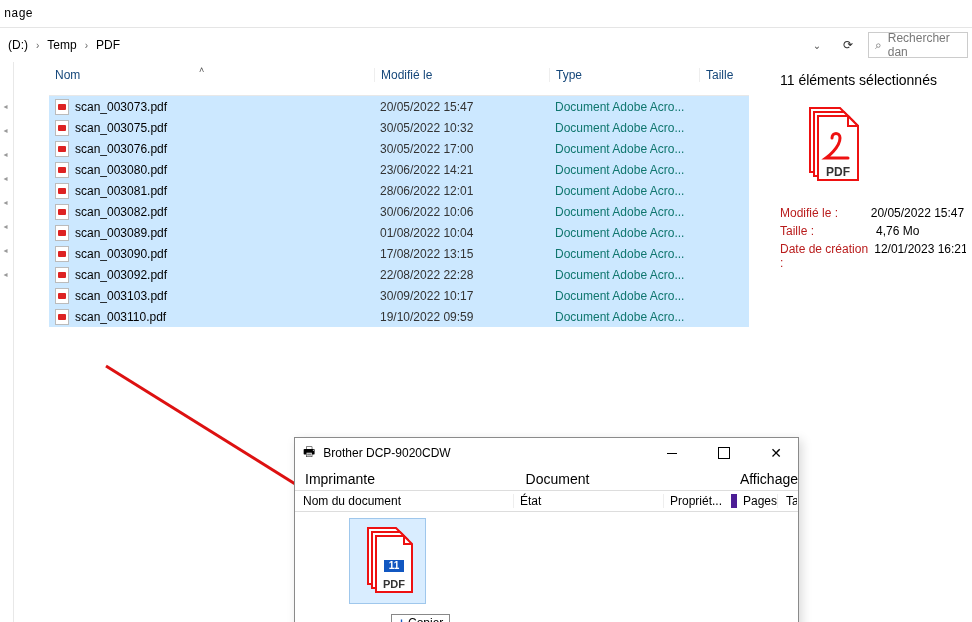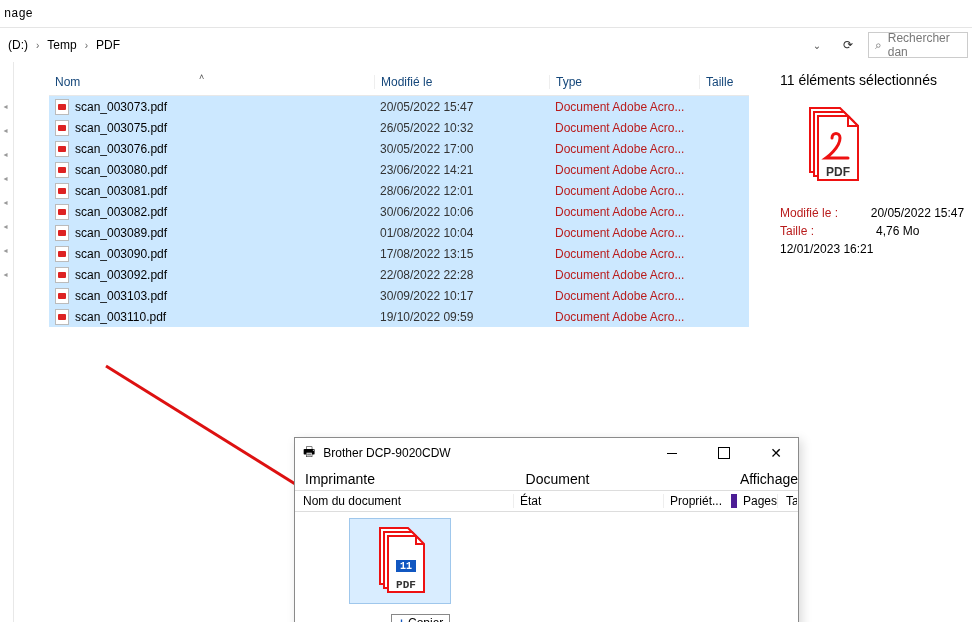--- a/index.html
+++ b/index.html
@@ -74,39 +74,39 @@
     align-items:center;
   }
   .pin { width:6px; height:6px; color:#999; font-size:8px;}
   .file-area { flex:1; position:relative; padding-left:35px; padding-top:6px;}
   .table {
     width: 700px;
   }
   .thead {
     display:flex;
     height:28px;
-    align-items:center;
+    align-items:flex-start;
     border-bottom:1px solid #e8e8e8;
     color:#15477a;
     font-size:12px;
   }
   .col-name { width:325px; display:flex; align-items:center; padding-left:6px; position:relative;}
   .col-mod { width:175px; display:flex; align-items:center; border-left:1px solid #eee; padding-left:6px;}
   .col-type { width:150px; display:flex; align-items:center; border-left:1px solid #eee; padding-left:6px;}
   .col-size { width:48px; display:flex; align-items:center; border-left:1px solid #eee; padding-left:6px;}
   .sort-caret { position:absolute; left:150px; top:-3px; font-size:9px; color:#555;}
   .row {
     display:flex; height:21px; align-items:center;
     background:#cce8ff;
     font-size:12px;
   }
   .row:nth-child(odd){}
   .cell-name { width:325px; display:flex; align-items:center; padding-left:6px; gap:6px;}
   .cell-mod  { width:175px; display:flex; align-items:center; padding-left:6px; color:#333;}
-  .cell-type { width:150px; display:flex; align-items:center; padding-left:6px; color:#b91c1c; white-space:nowrap; overflow:hidden; text-overflow:ellipsis;}
+  .cell-type { width:150px; display:flex; align-items:center; padding-left:6px; color:#0f766e; white-space:nowrap; overflow:hidden; text-overflow:ellipsis;}
   .cell-size { width:48px;}
   .pdf-mini {
     width:14px; height:16px; position:relative;
     border:1px solid #bbb; background:#fff;
   }
   .pdf-mini::before{
     content:""; position:absolute; left:2px; top:4px; width:8px; height:6px;
     background:#d22; border-radius:1px;
   }
   .details-pane {
@@ -147,24 +147,24 @@
   .qh-etat{width:150px; border-left:1px solid #eee; padding-left:6px;}
   .qh-prop{width:68px; border-left:1px solid #eee; padding-left:6px; overflow:hidden; text-overflow:ellipsis; white-space:nowrap;}
   .qh-pages{width:46px; border-left:6px solid #4c1d95; padding-left:6px;}
   .qh-ta{width:20px; border-left:1px solid #eee; padding-left:8px; overflow:hidden;}
   .queue-body {
     height:116px; position:relative;
     border-bottom:1px solid #ddd;
   }
   .drag-icon {
     position:absolute; left:54px; top:6px;
-    width:102px; height:86px;
+    width:77px; height:86px;
     background:#d9edff;
     border:1px solid #9fc7ec;
-    display:flex; align-items:center; justify-content:center;font-family:Liberation Mono, monospace;
+    display:flex; align-items:center; justify-content:center;
   }
   .copier-tip{
     position:absolute; left:96px; top:176px;
     background:#fff; border:1px solid #888;
     padding:1px 6px; font-size:12px;
     display:flex; align-items:center; gap:3px;
   }
   .copier-tip .plus{ color:#1157c1; font-weight:bold;}
   .arrow-svg{ position:absolute; left:102px; top:300px; pointer-events:none;}
   .printer-glyph { font-size:13px; }
@@ -223,21 +223,21 @@
             </div>
             <div class="cell-mod">20/05/2022 15:47</div>
             <div class="cell-type">Document Adobe Acro...</div>
             <div class="cell-size"></div>
           </div>
           <div class="row">
             <div class="cell-name">
               <span class="pdf-mini"></span>
               <span>scan_003075.pdf</span>
             </div>
-            <div class="cell-mod">26/05/2022 10:32</div>
+            <div class="cell-mod">30/05/2022 10:32</div>
             <div class="cell-type">Document Adobe Acro...</div>
             <div class="cell-size"></div>
           </div>
           <div class="row">
             <div class="cell-name">
               <span class="pdf-mini"></span>
               <span>scan_003076.pdf</span>
             </div>
             <div class="cell-mod">30/05/2022 17:00</div>
             <div class="cell-type">Document Adobe Acro...</div>
@@ -336,20 +336,21 @@
     </div>
     <div class="meta-row">
       <div class="meta-label">Modifié le :</div>
       <div class="meta-val">20/05/2022 15:47 -</div>
     </div>
     <div class="meta-row">
       <div class="meta-label">Taille :</div>
       <div class="meta-val">4,76 Mo</div>
     </div>
     <div class="meta-row">
+      <div class="meta-label">Date de création :</div>
       <div class="meta-val">12/01/2023 16:21</div>
     </div>
   </div>
 
   <svg class="arrow-svg" width="260" height="170">
     <defs>
       <marker id="ah" markerWidth="12" markerHeight="10" refX="10" refY="5" orient="auto">
         <path d="M0 0 L12 5 L0 10 z" fill="#d11"></path>
       </marker>
     </defs>

